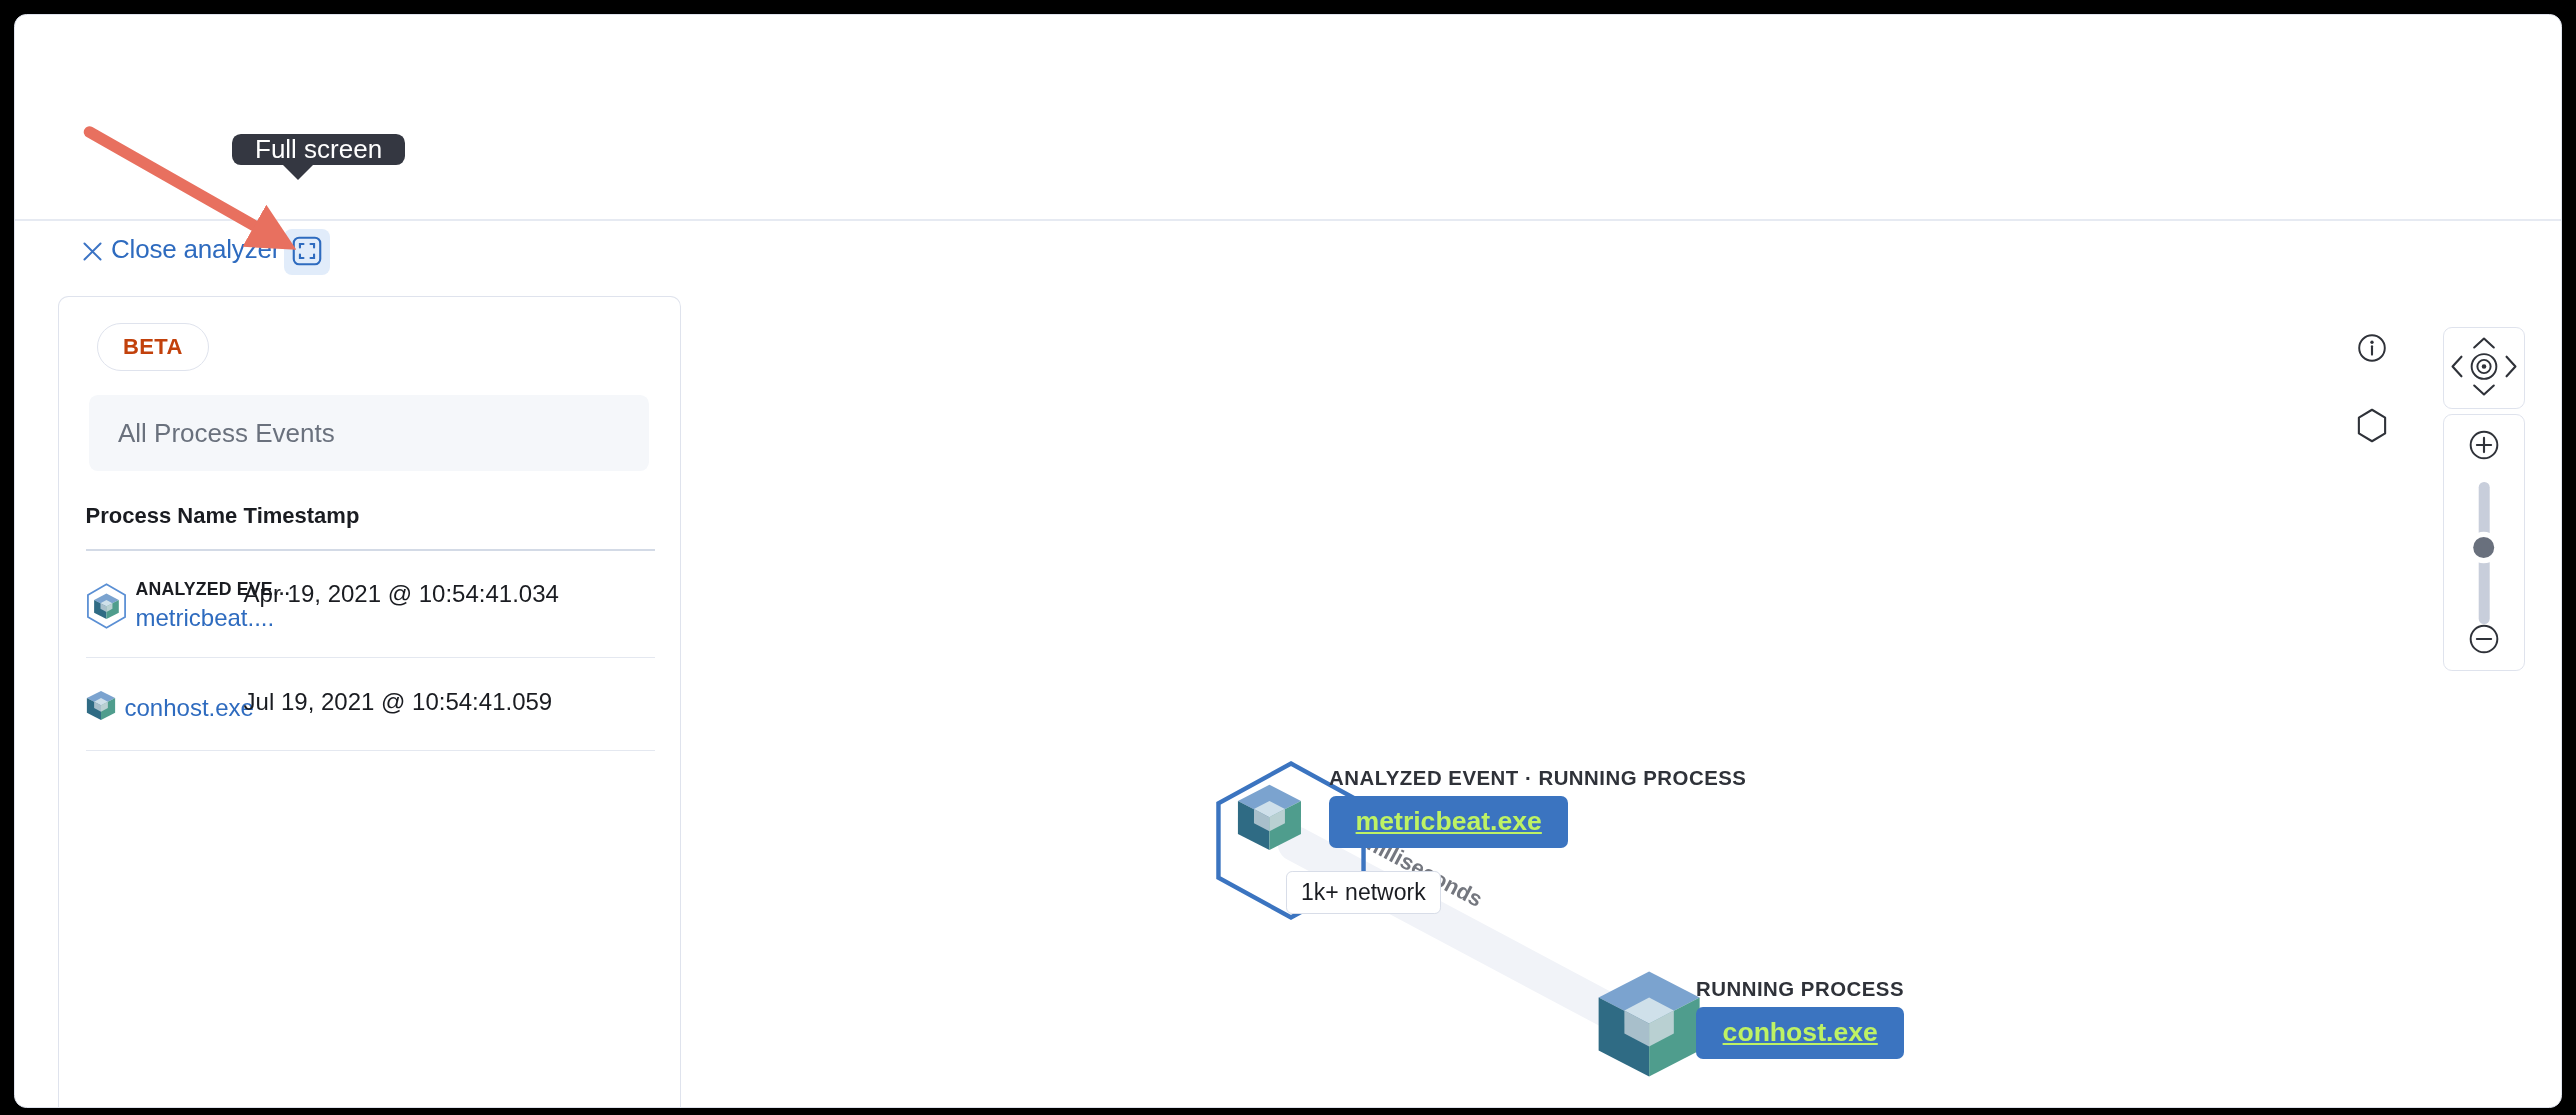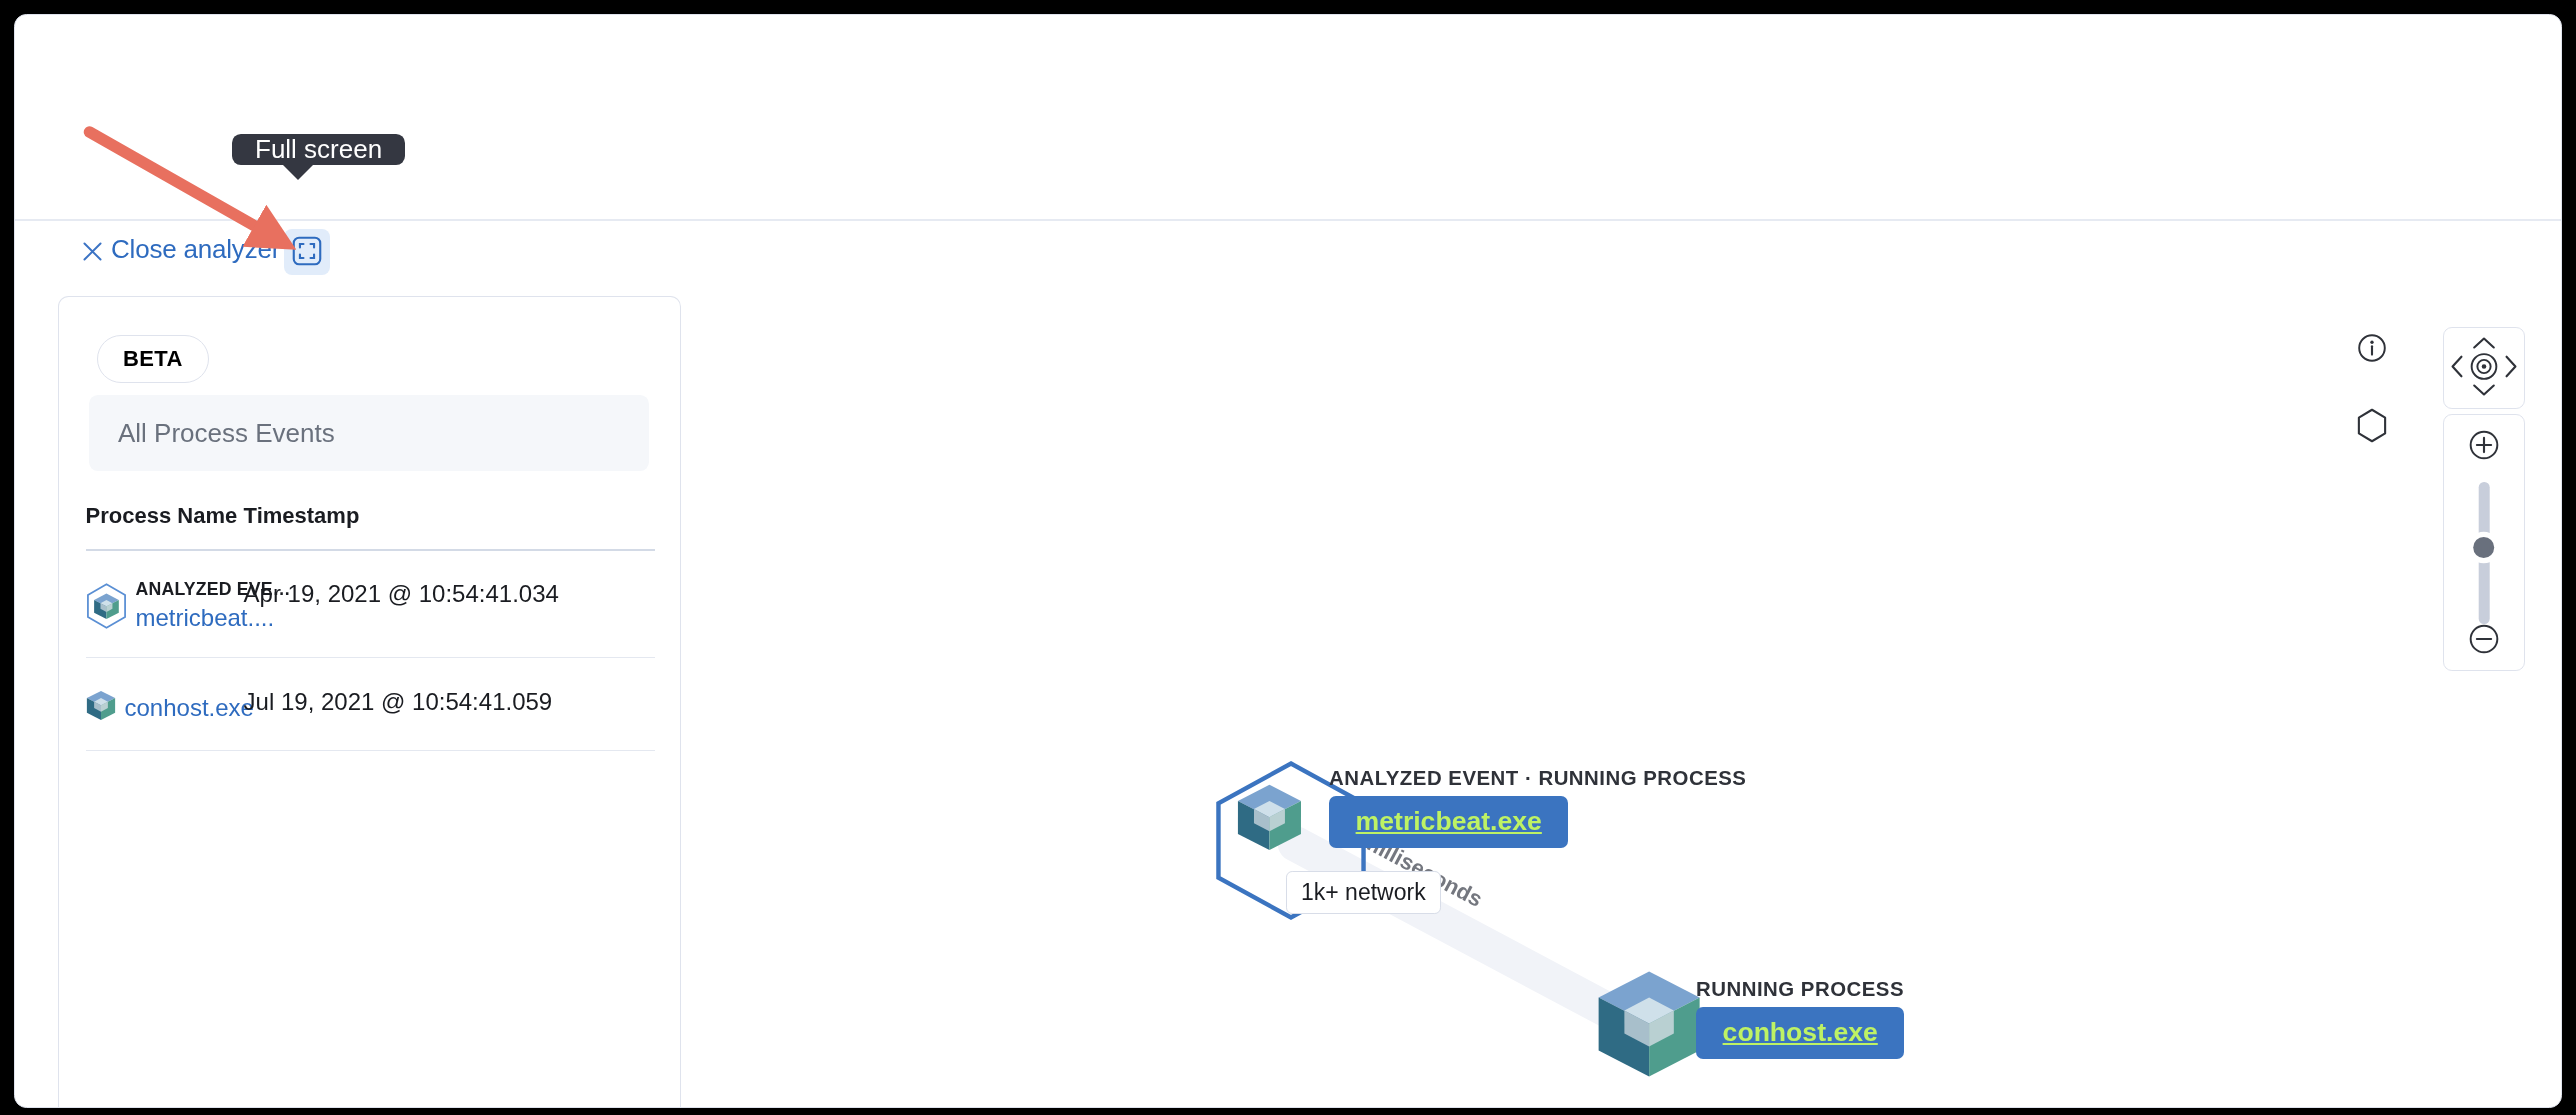--- a/index.html
+++ b/index.html
@@ -121,23 +121,22 @@
     box-sizing: border-box;
   }
   #beta-badge {
     position: absolute;
     left: 38px; top: 26px;
     border: 1.8px solid #dfe3ed;
     border-radius: 886px;
     padding: 9.8px 25px;
     font-size: 22px;
     font-weight: bold;
-    color: #000000;
+    color: #c2410c;
     letter-spacing: 0.4px;
-    margin-top: 12px;
   }
   #events-select {
     position: absolute;
     left: 30px; top: 98px;
     width: 560px; height: 76px;
     background: #f5f7fa;
     border-radius: 8.9px;
     display: flex;
     align-items: center;
   }

